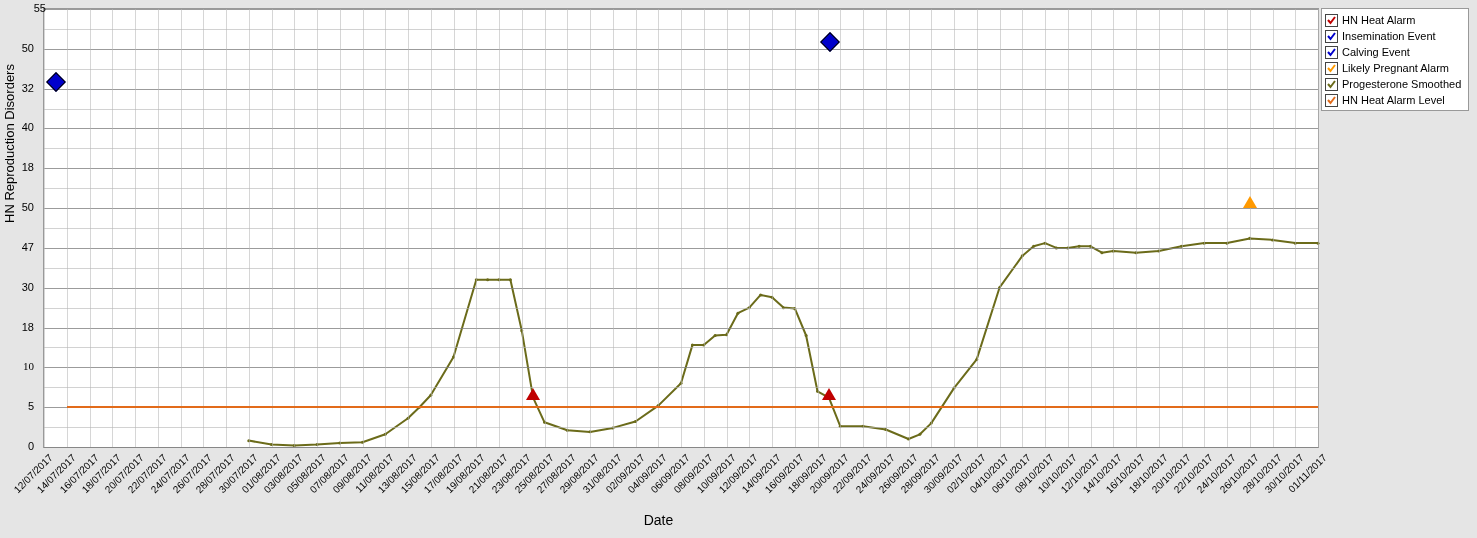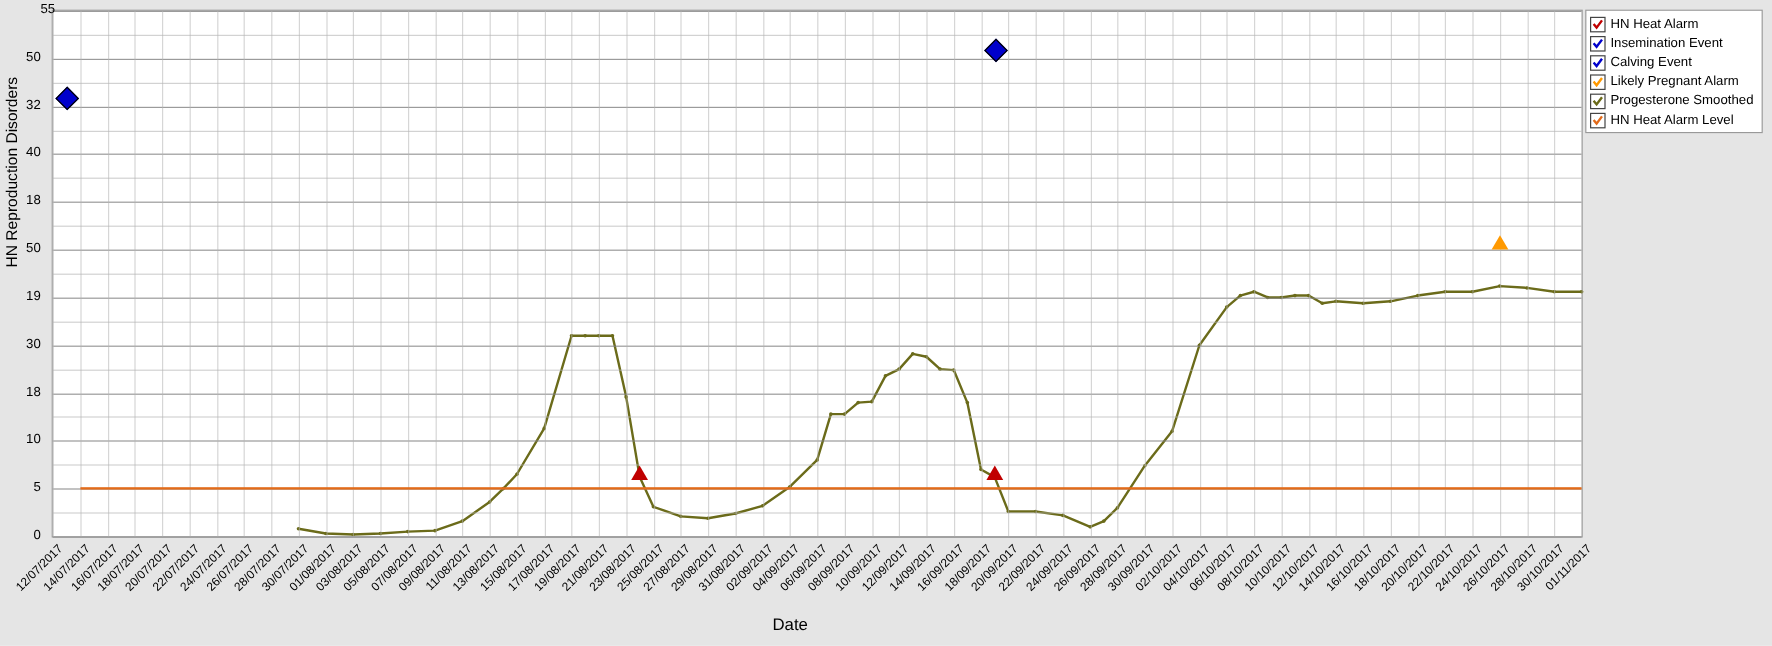--- a/index.html
+++ b/index.html
@@ -242,24 +242,24 @@
           </svg>
         </div>
         <span class="ltxt">HN Heat Alarm Level</span>
       </div>
     </div>
 
   <div id="xlabel">Date</div>
 
 <div class="yt" style="top: 440px; left: 0px;">0</div>
     <div class="yt" style="top: 400.182px; left: 0px;">5</div>
-    <div class="yt" style="top: 360.364px; left: 0px;">10</div>
+    <div class="yt" style="top: 360.364px; left: 0px; font-family: Liberation Serif, serif;">10</div>
     <div class="yt" style="top: 320.545px; left: 0px;">18</div>
     <div class="yt" style="top: 280.727px; left: 0px;">30</div>
-    <div class="yt" style="top: 240.909px; left: 0px;">19</div>
+    <div class="yt" style="top: 240.909px; left: 0px;">47</div>
     <div class="yt" style="top: 201.091px; left: 0px;">50</div>
     <div class="yt" style="top: 161.273px; left: 0px;">18</div>
     <div class="yt" style="top: 121.455px; left: 0px;">40</div>
     <div class="yt" style="top: 81.6364px; left: 0px;">32</div>
     <div class="yt" style="top: 41.8182px; left: 0px;">50</div>
     <div class="yt" style="top: 2px; left: 0px; margin-left: 12px;">55</div>
     <div class="xt" style="left: -33px; top: 452px;">12/07/2017</div>
     <div class="xt" style="left: -10.25px; top: 452px;">14/07/2017</div>
     <div class="xt" style="left: 12.5px; top: 452px;">16/07/2017</div>
     <div class="xt" style="left: 35.25px; top: 452px;">18/07/2017</div>

